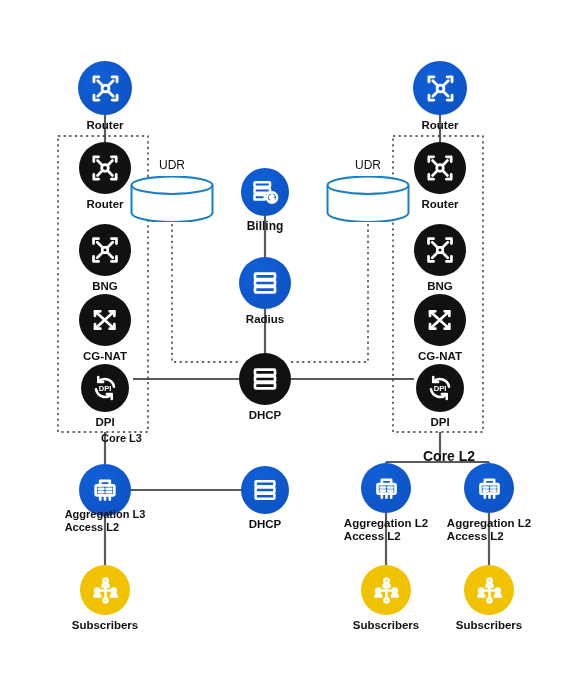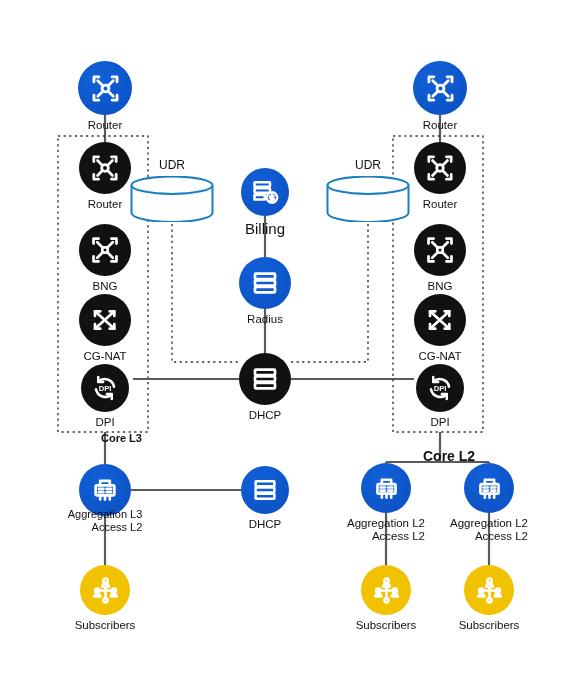--- a/index.html
+++ b/index.html
@@ -12,22 +12,22 @@
 
   .node{position:absolute;transform:translate(-50%,-50%);}
   .bubble{
     border-radius:50%;
     display:flex;align-items:center;justify-content:center;
     position:relative;
   }
   .bubble svg{display:block;}
   .caption{
     position:absolute;left:50%;transform:translateX(-50%);
-    white-space:pre;text-align:right;
-    font-weight:normal;color:#111111;
+    white-space:pre;text-align:left;
+    font-weight:bold;color:#111111;
     line-height:1.15;
   }
   .cyl-label{
     position:absolute;left:50%;transform:translateX(-50%);
     font-weight:normal;color:#111111;white-space:nowrap;
   }
   .zone-label{
     position:absolute;font-weight:bold;color:#111111;white-space:nowrap;
   }
 </style>
@@ -137,21 +137,21 @@
       <div class="node" style="left: 265px; top: 192px; width: 48px; height: 48px;">
         <div class="bubble" style="width: 48px; height: 48px; background: radial-gradient(circle at 38% 32%, rgb(17, 96, 216) 0%, rgb(11, 79, 192) 100%);">
           <svg width="30" height="30" viewBox="0 0 24 24" fill="none" stroke="#ffffff" stroke-width="2.04" stroke-linecap="round" stroke-linejoin="round">
         <rect x="3.6" y="4.2" width="12.4" height="3.6" rx="0.6"></rect>
         <rect x="3.6" y="9" width="12.4" height="3.6" rx="0.6"></rect>
         <path d="M3.6 14.4h8.2v3.6H3.6z"></path>
         <circle cx="17.6" cy="16.4" r="4.1"></circle>
         <path d="M17.6 14.5v3.9M18.8 15.2h-1.8a.95.95 0 0 0 0 1.9h1.2a.95.95 0 0 1 0 1.9h-1.8"></path>
       </svg>
         </div>
-        <div class="caption" style="top: 52px; font-size: 15px;">Billing</div>
+        <div class="caption" style="top: 52px; font-size: 12px;">Billing</div>
       </div>
       <div class="node" style="left: 265px; top: 283px; width: 52px; height: 52px;">
         <div class="bubble" style="width: 52px; height: 52px; background: radial-gradient(circle at 38% 32%, rgb(17, 96, 216) 0%, rgb(11, 79, 192) 100%);">
           <svg width="32" height="32" viewBox="0 0 24 24" fill="none" stroke="#ffffff" stroke-width="2.04" stroke-linecap="round" stroke-linejoin="round">
         <rect x="4.5" y="5" width="15" height="4" rx="0.6"></rect>
         <rect x="4.5" y="10" width="15" height="4" rx="0.6"></rect>
         <rect x="4.5" y="15" width="15" height="4" rx="0.6"></rect>
       </svg>
         </div>
         <div class="caption" style="top: 56px; font-size: 11.5px;">Radius</div>

